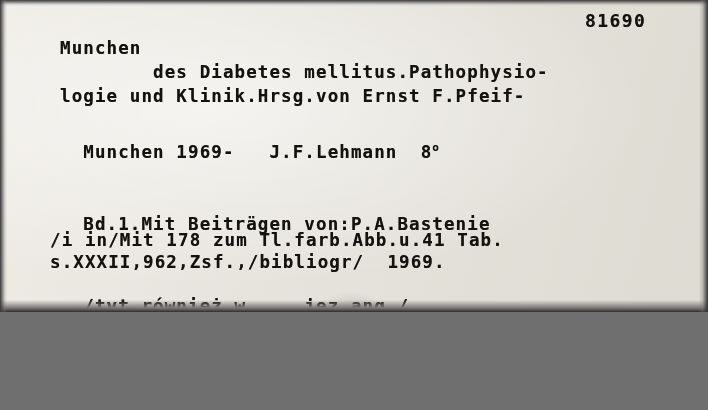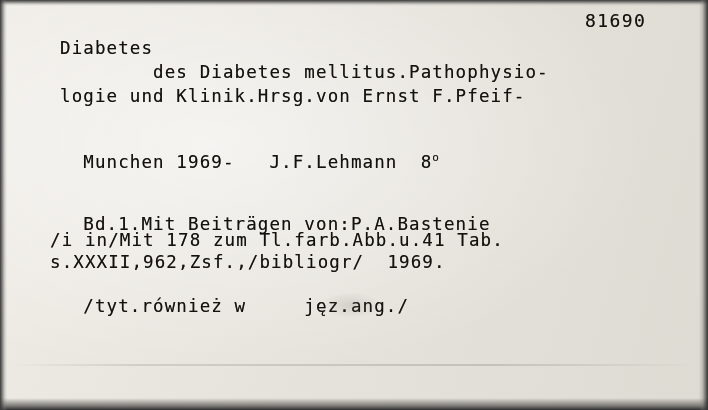--- a/index.html
+++ b/index.html
@@ -10,24 +10,25 @@
   body {
     width: 708px;
     height: 410px;
     overflow: hidden;
     font-family: "DejaVu Sans Mono", monospace;
   }
 
   #card {
     position: relative;
     width: 708px;
-    height: 410px;
+    height: 312px;
     background: #ffffff;
     box-sizing: border-box;
     overflow: hidden;
+    font-weight: bold;
   }
 
   
   #paper-texture {
     position: absolute;
     inset: 0;
     background:
       radial-gradient(ellipse at 30% 35%, rgba(255,255,255,0.55) 0%, rgba(255,255,255,0.0) 62%),
       linear-gradient(105deg, #efece6 0%, #e6e3dc 45%, #dedbd3 100%);
     pointer-events: none;
@@ -72,21 +73,21 @@
     top: 10px;
     font-size: 18px;
     letter-spacing: 1.4px;
   }
 
   #line-1 { left: 60px;  top: 38px; }
   #line-2 { left: 60px;  top: 62px; }
   #line-3 { left: 60px;  top: 86px; }
   #line-4 { left: 60px;  top: 110px; }
 
-  #line-5 { left: 60px;  top: 151px; }
+  #line-5 { left: 60px;  top: 141px; }
   #line-5 .sup {
     font-size: 11px;
     vertical-align: super;
     letter-spacing: 0;
   }
 
   #line-6 { left: 60px;  top: 190px; margin-top: 24px; }
   #line-7 { left: 50px;  top: 222px; margin-top: 8px; }
   #line-8 { left: 50px;  top: 252px; }
 
@@ -115,21 +116,21 @@
 </head>
 <body>
 
 <div id="card">
   <div id="paper-texture"></div>
 
   <div id="content">
 
     <div class="typed" id="accession">81690</div>
 
-    <div class="typed" id="line-1">Diabetes</div>
+    <div class="typed" id="line-1">Munchen</div>
 
     <div class="typed" id="line-2">        des Diabetes mellitus.Pathophysio-</div>
 
     <div class="typed" id="line-3">logie und Klinik.Hrsg.von Ernst F.Pfeif-</div>
 
 
     <div class="typed" id="line-5"><span>  Munchen 1969-   J.F.Lehmann  8</span><span class="sup">o</span></div>
 
     <div class="typed" id="line-6">  Bd.1.Mit Beiträgen von:P.A.Bastenie</div>
 

